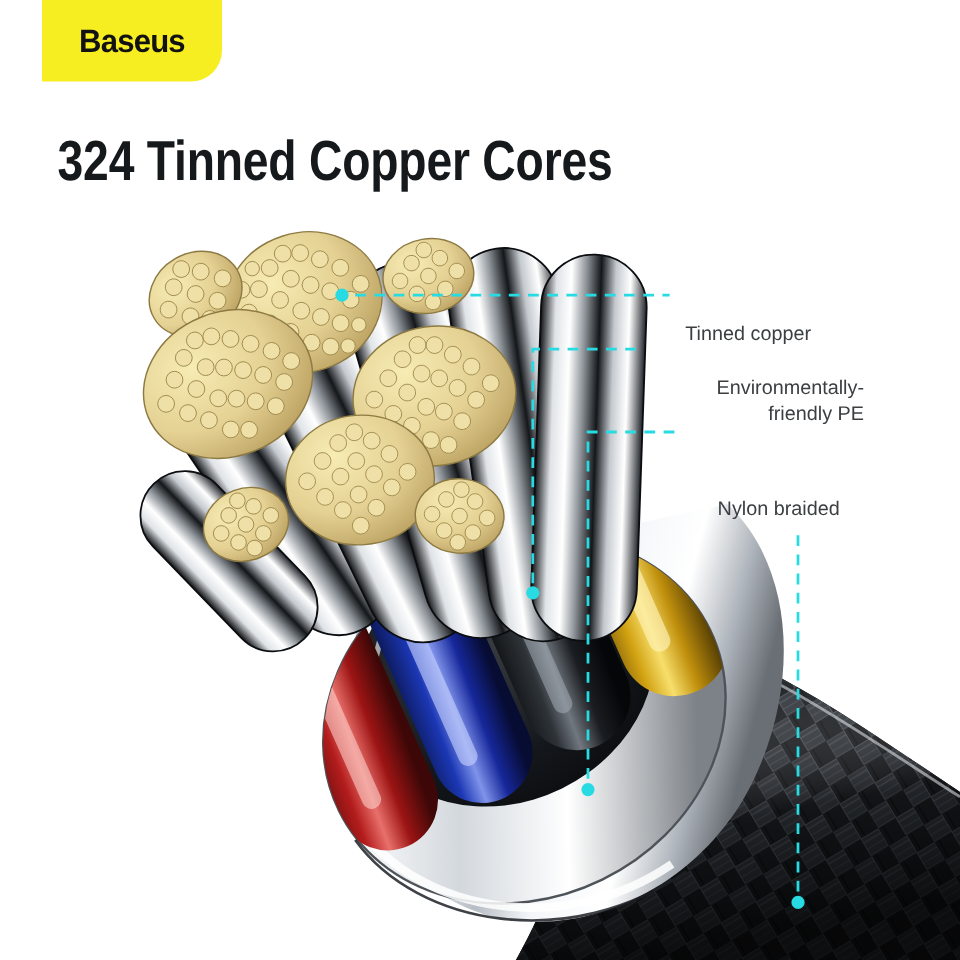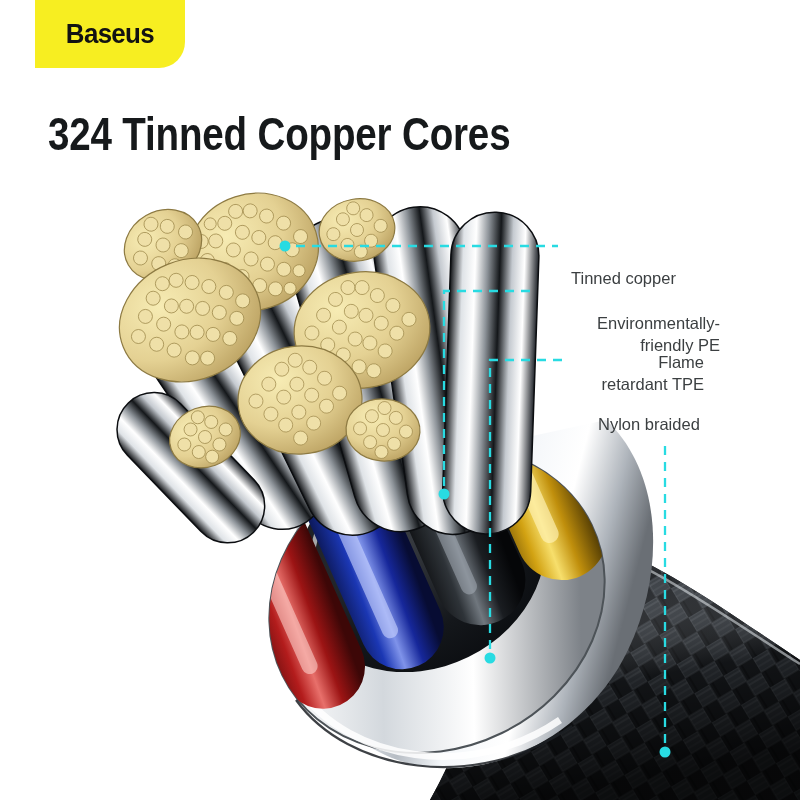--- a/index.html
+++ b/index.html
@@ -424,18 +424,16 @@
     <span class="brand-text">Baseus</span>
   </div>
 
   <h1 class="headline">324 Tinned Copper Cores</h1>
 
   <div class="label" style="left:571px; top:236px;margin-top:32px;">Tinned copper</div>
 
   <div class="label r" style="left:420px; top:285px; width:300px;margin-top:28px;">Environmentally-
 friendly PE</div>
 
-  <div class="label r" style="left:432px; top:352px; width:272px;">Flame
-retardant TPE</div>
 
   <div class="label" style="left:598px; top:414px;text-align:right;">Nylon braided</div>
 
 </div>
 
 </body></html>

